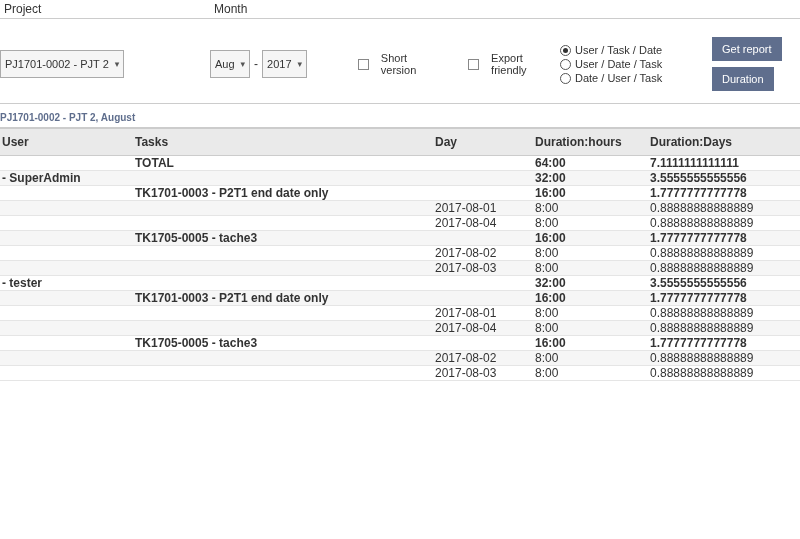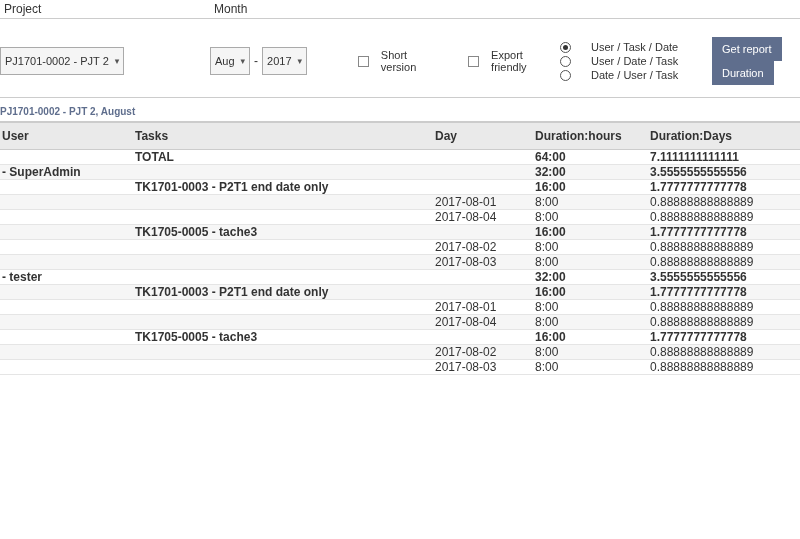--- a/index.html
+++ b/index.html
@@ -23,30 +23,30 @@
   .controls-row {
     display: flex;
     align-items: center;
     padding: 18px 0 12px 0;
     border-bottom: 1px solid #ccc;
   }
   .ctrl-project { width: 210px; display:flex; align-items:center; }
   .ctrl-month   { width: 140px; display:flex; align-items:center; gap:4px;}
   .ctrl-checks  { width: 210px; display:flex; align-items:center; gap:24px; padding-left:8px;}
   .ctrl-radios  { width: 140px; display:flex; flex-direction:column; gap:2px; font-size:11px; color:#333;}
-  .ctrl-buttons { flex:1; display:flex; flex-direction:column; align-items:flex-start; padding-left:12px;}
+  .ctrl-buttons { flex:1; display:flex; flex-direction:column; gap:6px; align-items:flex-start; padding-left:12px;}
   .select-box {
     display:inline-flex; align-items:center;
     border:1px solid #aaa; background:#f5f5f5;
     height:28px; padding:0 4px; font-size:11px; gap:6px;
   }
   .select-box .caret { font-size:9px; color:#555;}
   .chk { display:inline-flex; align-items:center; gap:12px; font-size:11px;}
   .chk .box { width:11px; height:11px; border:1px solid #888; display:inline-block;}
-  .radio-line { display:flex; align-items:center; gap:20px;}
+  .radio-line { display:flex; align-items:center; gap:4px;}
   .radio-outer { width:11px; height:11px; border:1px solid #555; border-radius:50%; display:inline-flex; align-items:center; justify-content:center;}
   .radio-inner { width:5px; height:5px; border-radius:50%; background:#333;}
   .btn {
     background:#5f6e8d; color:#fff; border:none;
     padding:6px 10px; font-size:11px; cursor:pointer;
   }
   .report-title {
     color:#5f6e8d; font-weight:bold; font-size:10px;
     padding:8px 0 4px 0; border-bottom:1px solid #ccc;
   }

